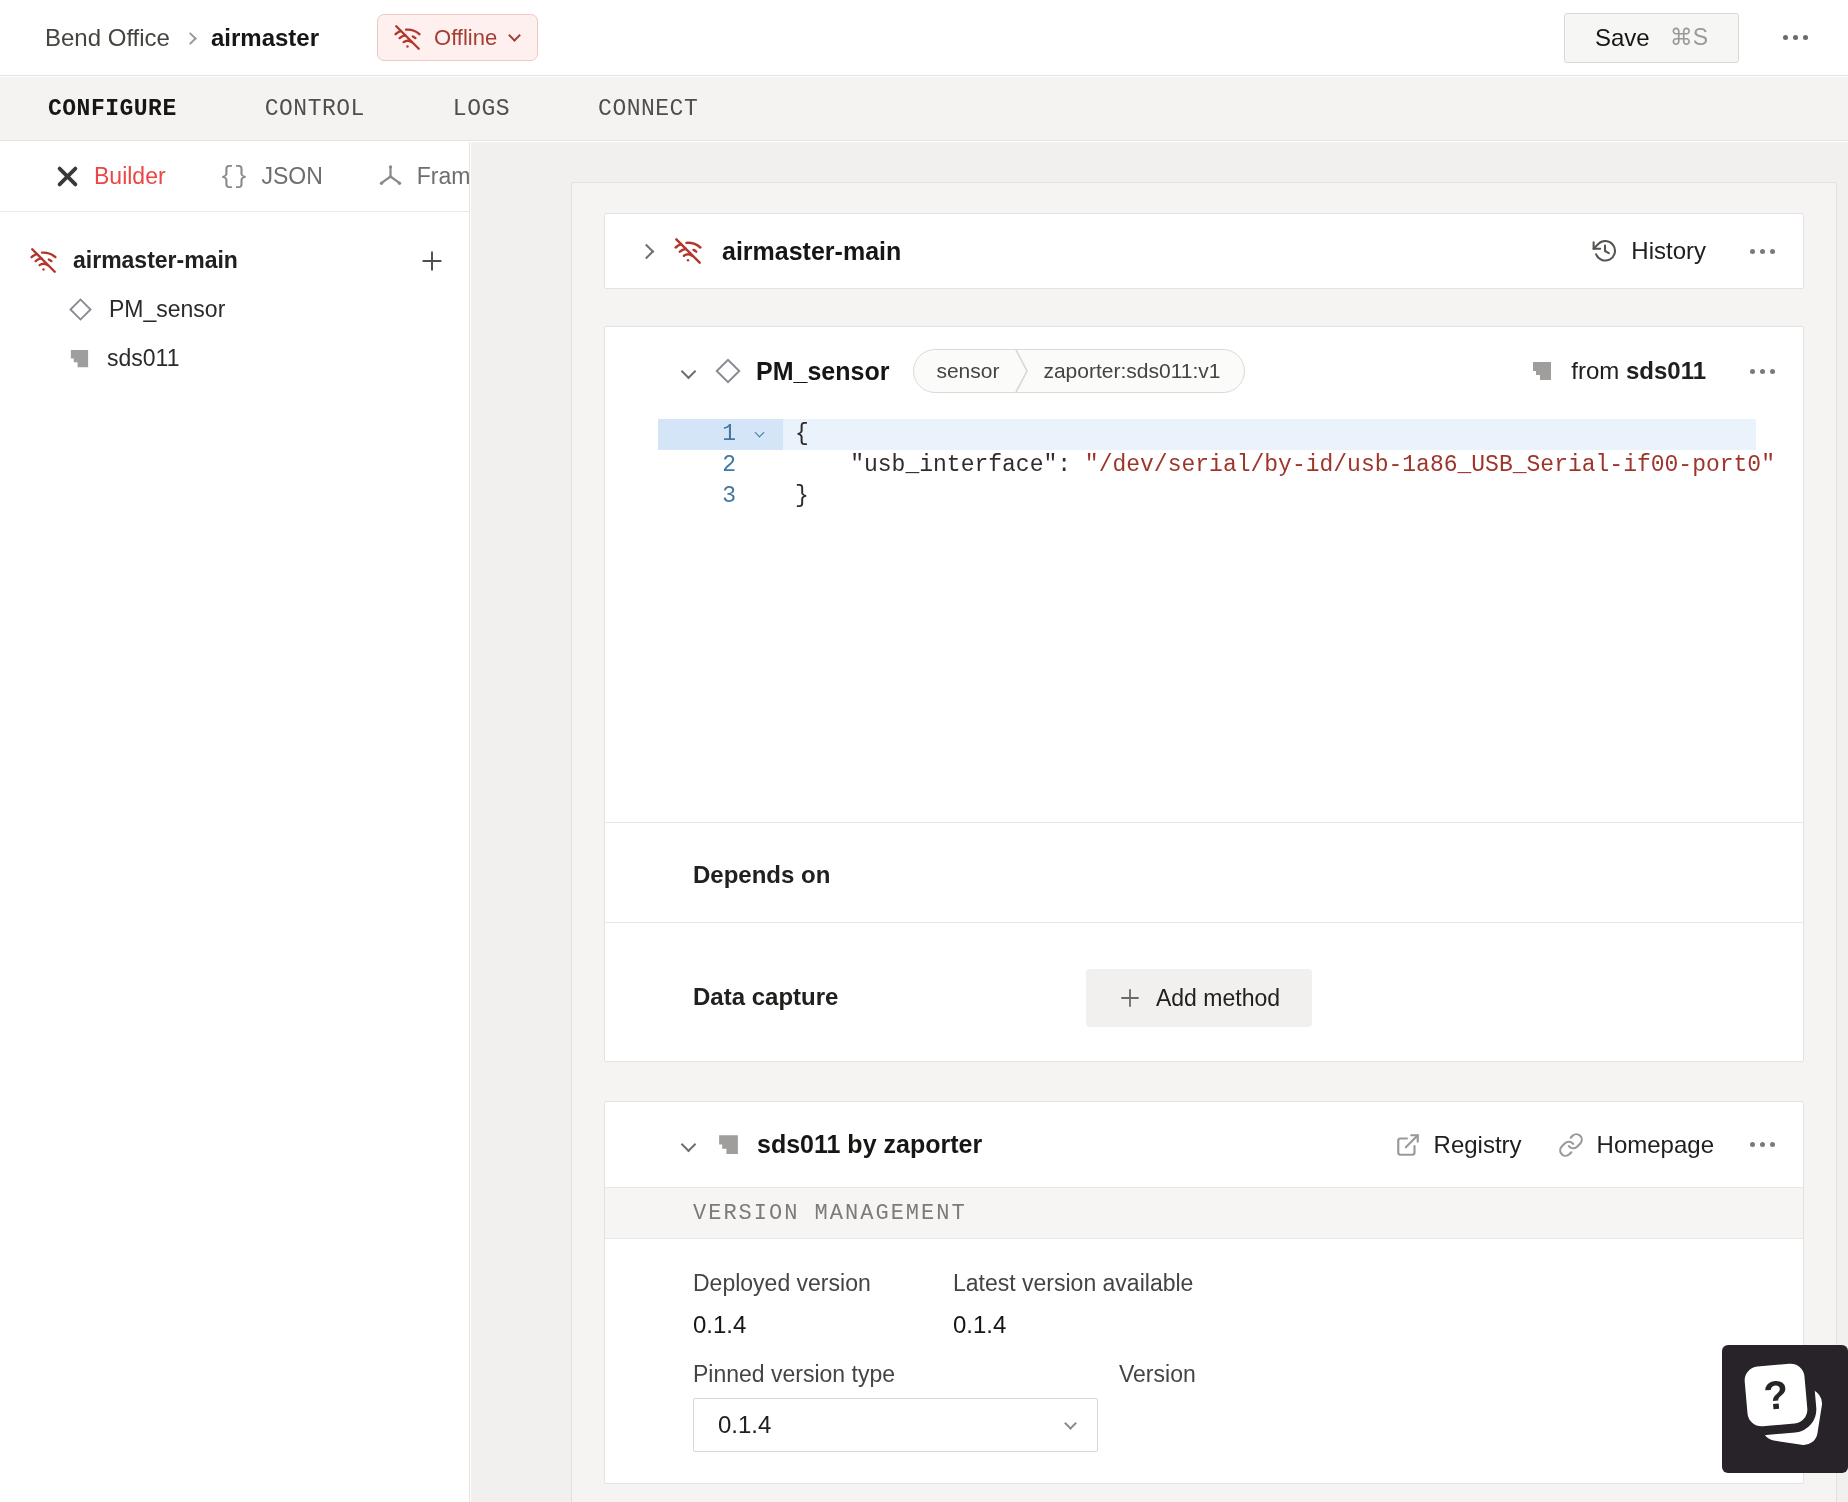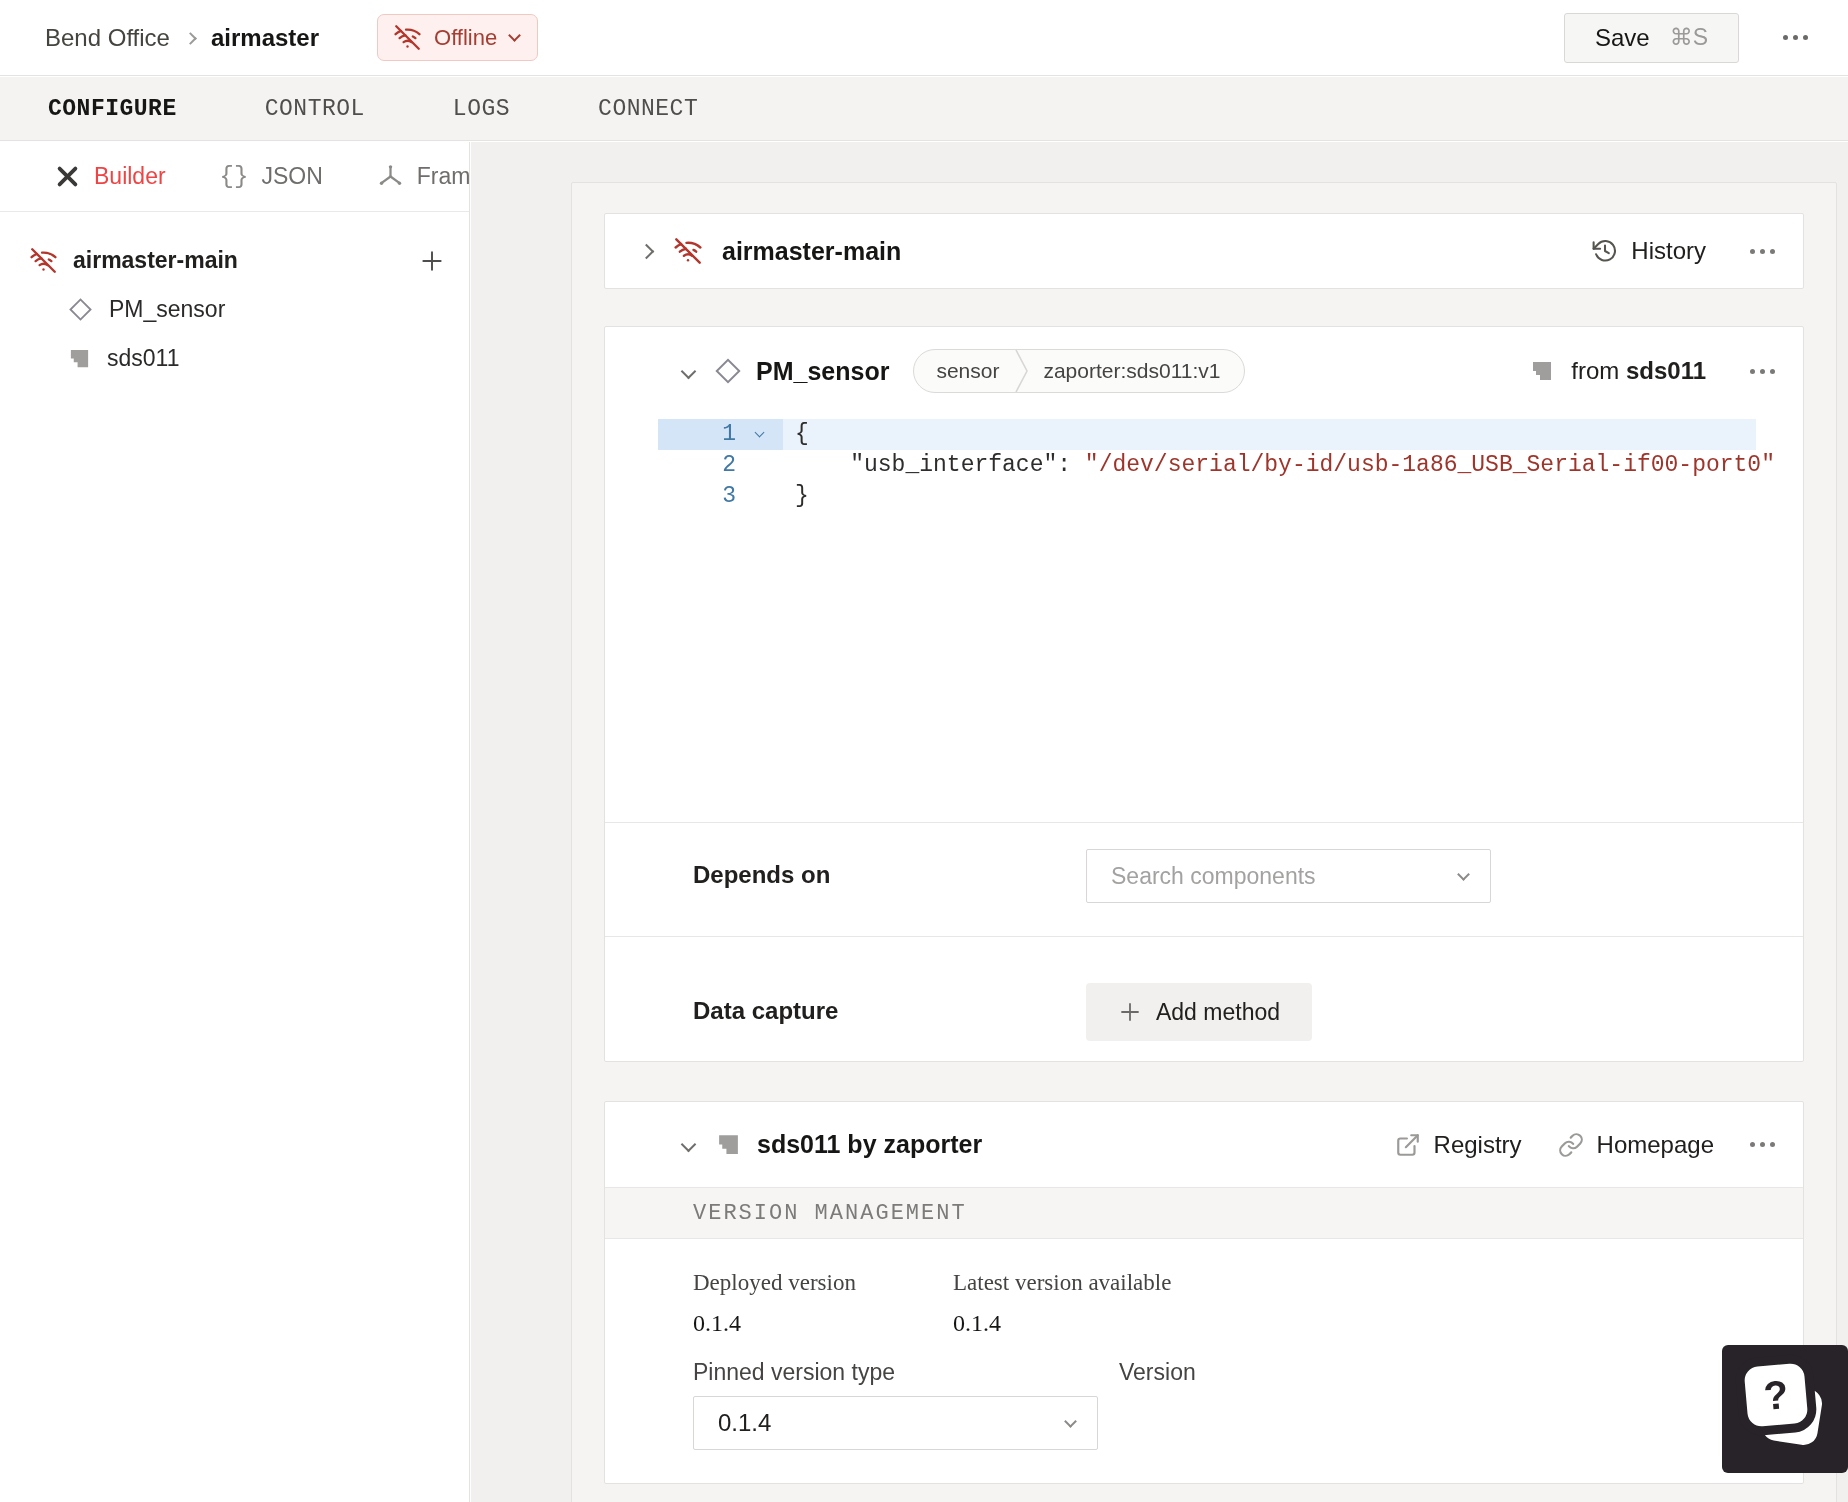--- a/index.html
+++ b/index.html
@@ -119,21 +119,21 @@
   .mod-header { height:85px; display:flex; align-items:center; padding:0 28px 0 78px; }
   .mod-header .chev { border-color:#6f6e6c; margin-right:22px; cursor:pointer; }
   .mod-title { font-size:25px; font-weight:700; color:#161615; margin-left:16px; }
   .mod-links { margin-left:auto; display:flex; align-items:center; gap:36px; }
   .mod-link { display:flex; align-items:center; gap:13px; cursor:pointer; }
   .mod-link .lbl { font-size:24px; color:#21201f; }
   .version-band { height:52px; background:#f6f5f3; border-top:1px solid #e8e7e5; border-bottom:1px solid #e8e7e5;
     display:flex; align-items:center; padding-left:88px; font-family:"Liberation Mono", monospace;
     font-size:22px; letter-spacing:2px; color:#7c7b79; }
   .vm-content { padding:31px 0 0 88px; }
-  .vm-grid1 { display:grid; grid-template-columns:260px auto;font-family:Liberation Serif, serif; }
+  .vm-grid1 { display:grid; grid-template-columns:260px auto; }
   .vm-grid2 { display:grid; grid-template-columns:426px auto; }
   .vm-label { font-size:23px; color:#454442; margin-bottom:14px; }
   .vm-value { font-size:24px; color:#161615; margin-bottom:22px; }
   .vm-label2 { font-size:23px; color:#454442; margin-bottom:10px; }
 
   
   .help-btn { position:absolute; left:1722px; top:1345px; width:126px; height:128px; background:#272329;
     border-radius:6px; cursor:pointer; overflow:hidden; }
   .hb-back { position:absolute; left:42px; top:42px; width:56px; height:56px; background:#fff;
     border-radius:14px; transform:rotate(9deg); }
@@ -341,24 +341,20 @@
           <div class="gutter">
             <span class="num">3</span>
             <span class="fold"></span>
           </div>
           <div class="code-text"><span>}</span></div>
         </div>
       </div>
 
       <div class="pm-row pm-row1">
         <div class="row-label">Depends on</div>
-        <div class="select-box">
-          <span class="ph">Search components</span>
-          <span class="chev down"></span>
-        </div>
       </div>
 
       <div class="pm-row pm-row2">
         <div class="row-label">Data capture</div>
         <button class="add-method-btn">
           <span>
             <svg width="24" height="24" viewBox="0 0 24 24" fill="none" stroke="#6b6a68" stroke-width="1.8" stroke-linecap="round">
               <path d="M12 4 v16"></path>
                 <path d="M4 12 h16"></path>
             </svg>

